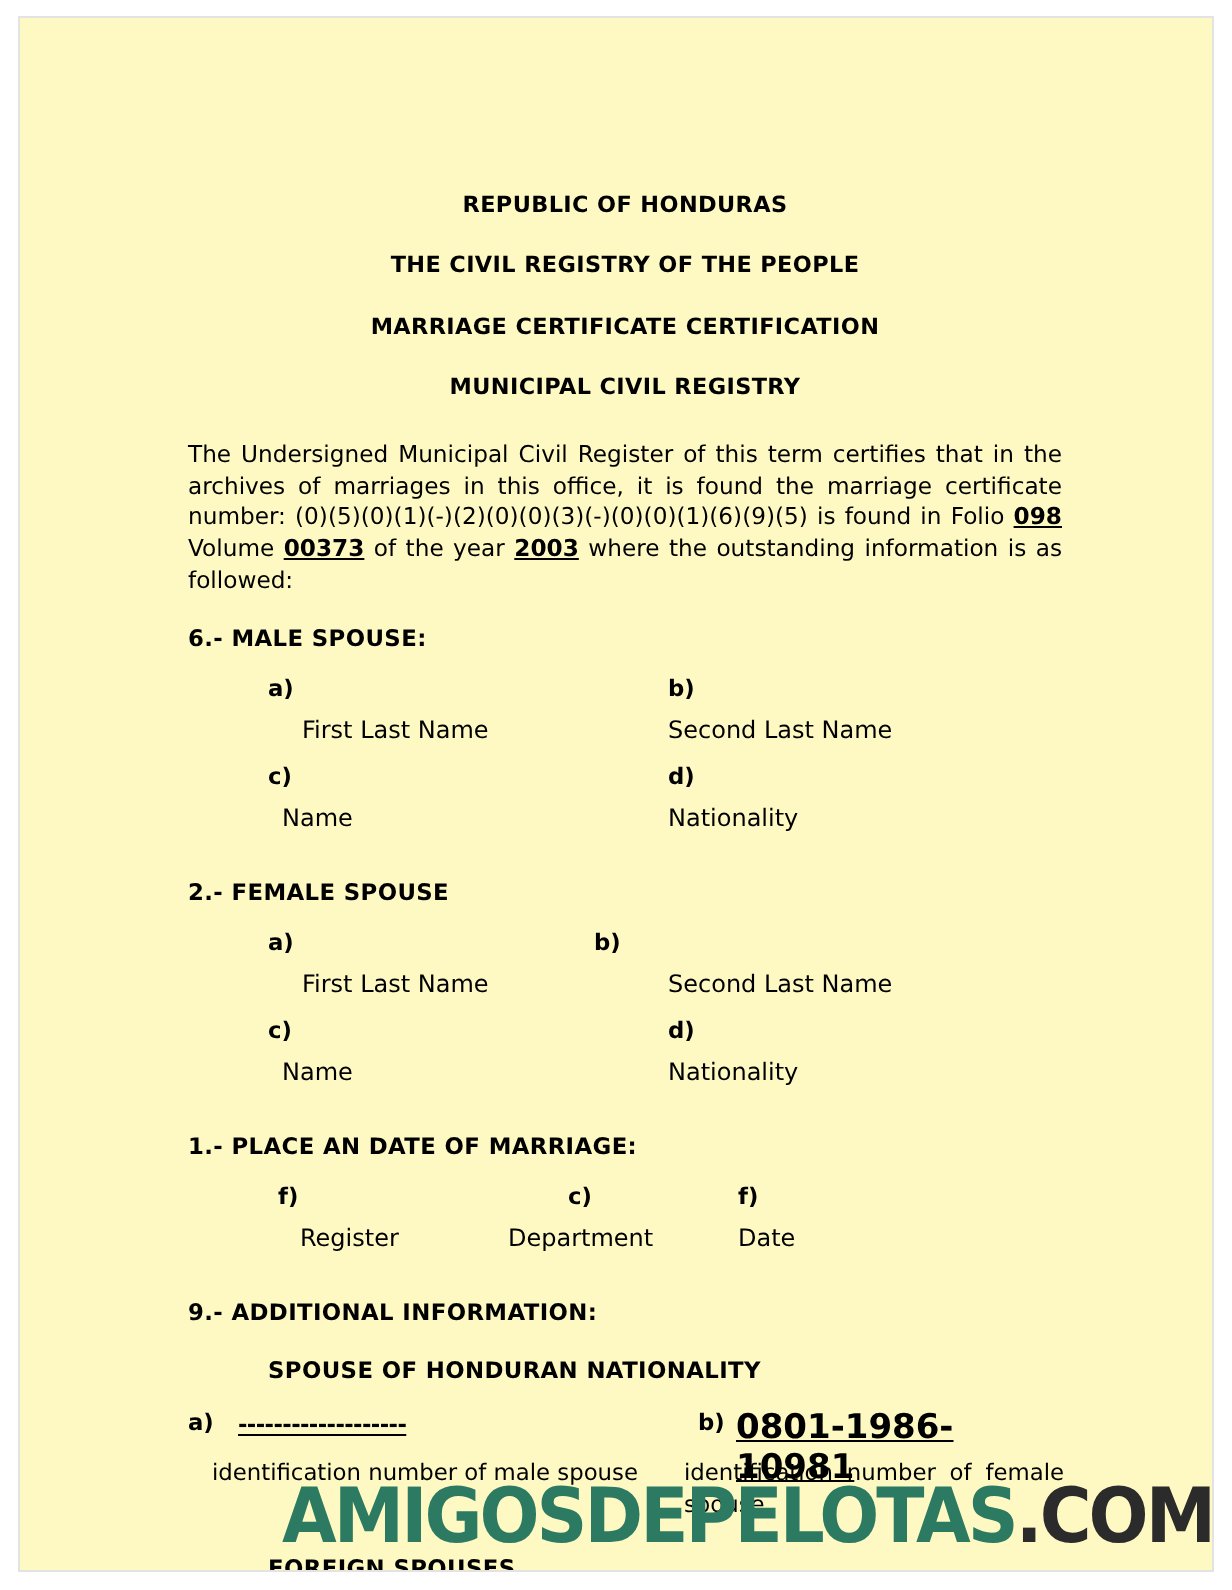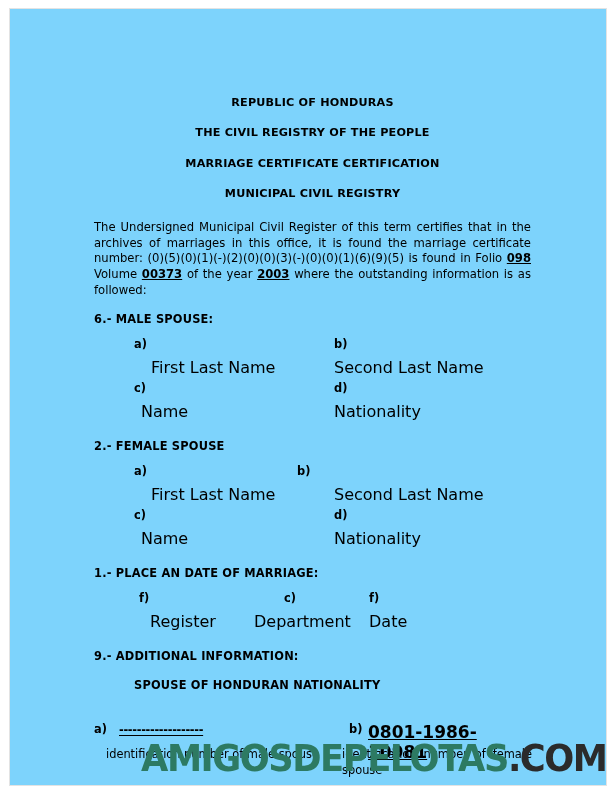--- a/index.html
+++ b/index.html
@@ -15,21 +15,21 @@
     overflow: hidden;
     position: relative;
   }
 
   .page {
     position: absolute;
     left: 9px;
     top: 8px;
     width: 598px;
     height: 778px;
-    background: #7dd3fc;
+    background: #fef9c3;
     border: 1px solid #e3e3e3;
     box-sizing: border-box;
     overflow: hidden;
   }
 
   .content {
     position: absolute;
     left: 84px;
     top: 88px;
     width: 437px;
@@ -80,21 +80,21 @@
     position: relative;
     height: 21px;
   }
   .marker {
     position: absolute;
     font-weight: bold;
     font-size: 11.4px;
   }
   .cap {
     position: absolute;
-    font-size: 16px;
+    font-size: 12px;
   }
 
   
   .s1-a  { left: 40px; }
   .s1-b  { left: 240px; }
   .s1-ca { left: 57px; }
   .s1-cb { left: 240px; }
 
   
   .s2-a  { left: 40px; }
@@ -120,21 +120,21 @@
   .s3-cd { left: 160px; }
   .s3-ct { left: 275px; }
 
   
   .sub-heading {
     font-weight: bold;
     font-size: 11.4px;
     letter-spacing: 0.2px;
     margin-left: 40px;
     margin-top: 15px;
-    margin-bottom: 30px;
+    margin-bottom: 12px;
   }
   .id-row {
     position: relative;
     height: 22px;
   }
   .id-marker-a { position: absolute; left: 0px;   font-weight: bold; font-size: 11.4px; }
   .id-dashes   { position: absolute; left: 25px;  top: 1px; font-weight: bold; font-size: 11.4px;
                  text-decoration: underline; letter-spacing: -0.3px; }
   .id-marker-b { position: absolute; left: 255px; font-weight: bold; font-size: 11.4px; }
   .id-value    { position: absolute; left: 274px; font-weight: bold; font-size: 17px;

